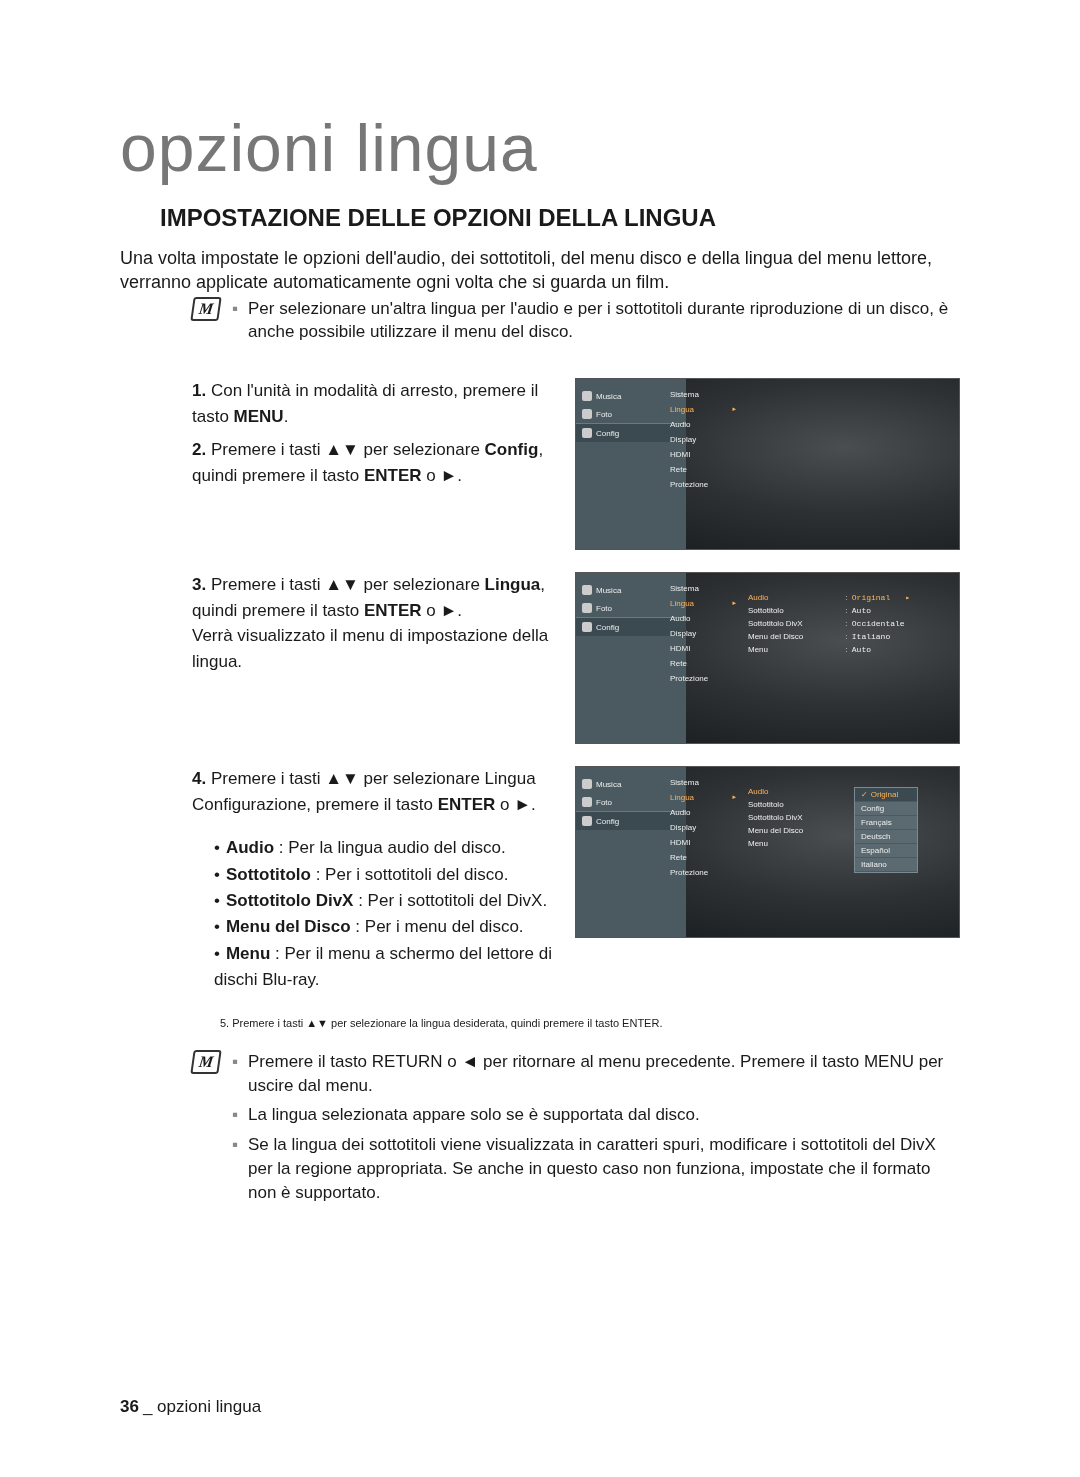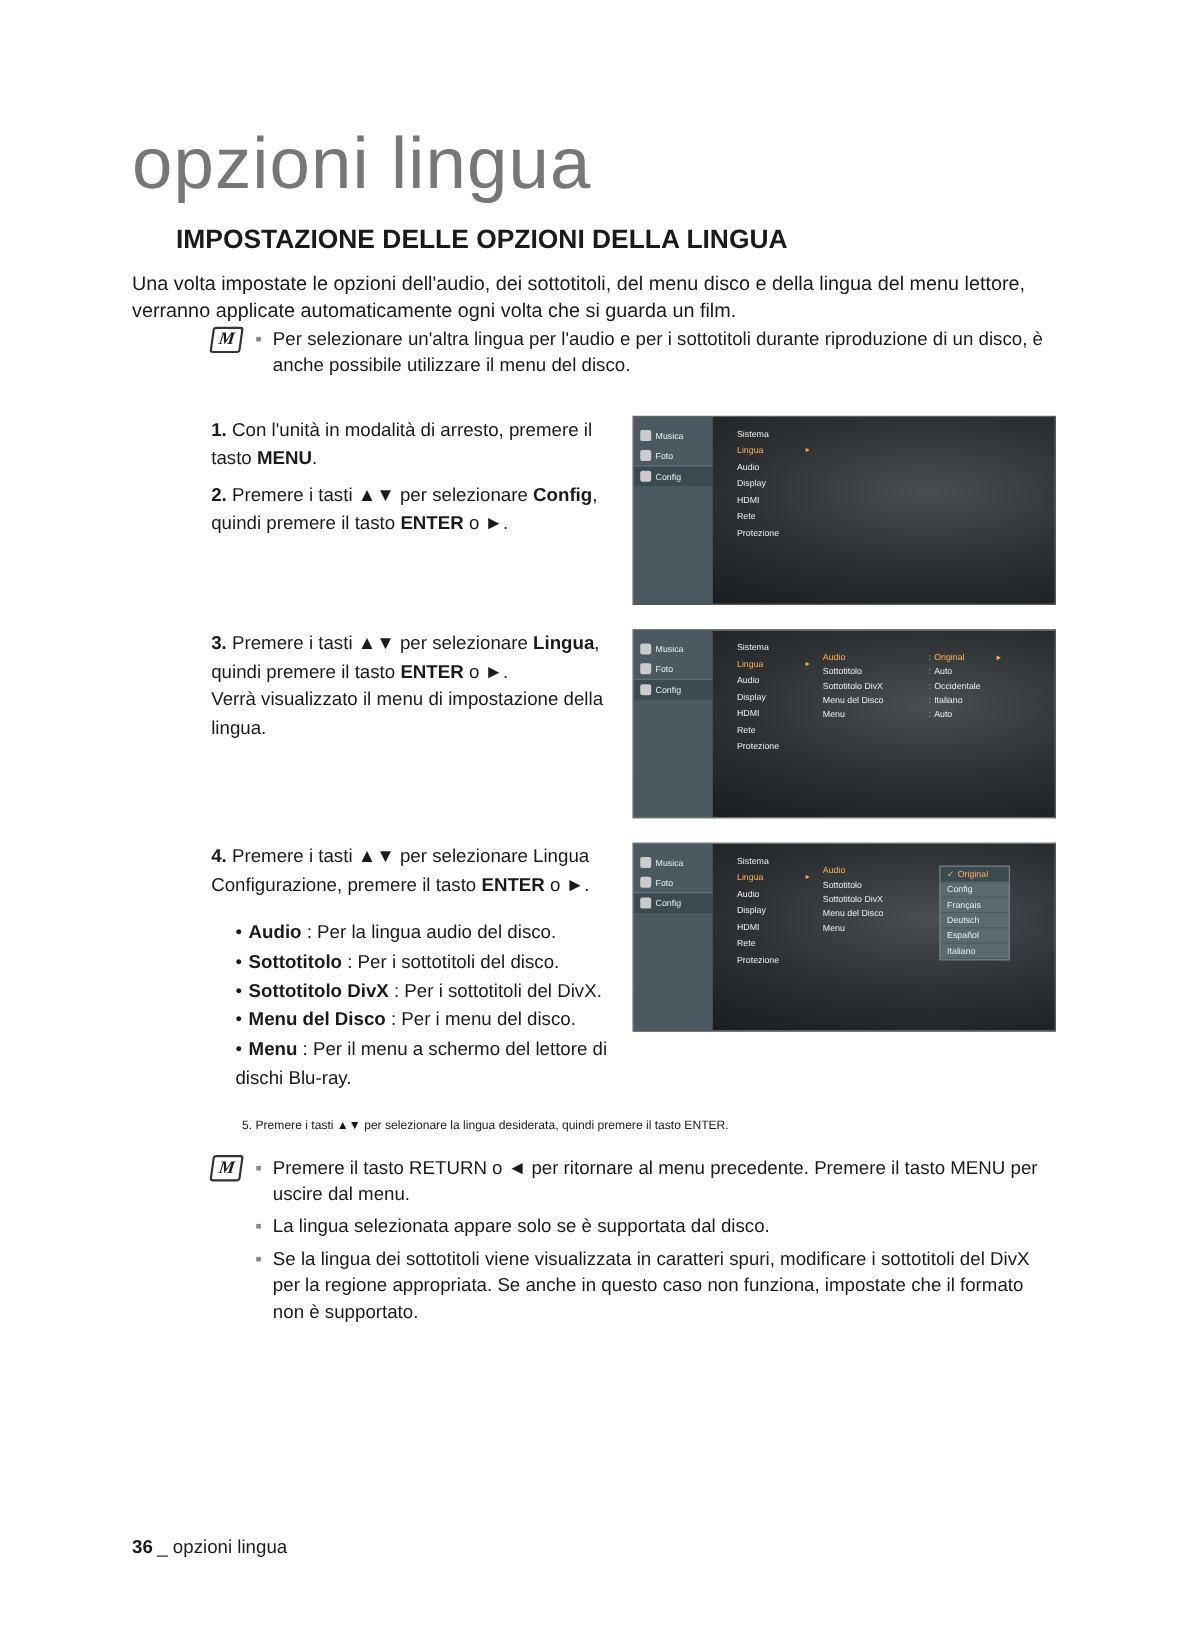--- a/index.html
+++ b/index.html
@@ -104,21 +104,21 @@
     background: radial-gradient(ellipse at 70% 40%, #4b4e50 0%, #2e3133 45%, #1a1d1f 90%);
     border: 1px solid #555;
     position: relative;
     font-size: 8px;
     color: #eee;
     overflow: hidden;
   }
   .sc-left {
     position: absolute;
     left: 0; top: 0;
-    width: 72px; height: 100%;
+    width: 110px; height: 100%;
     background: #4a5a60;
     padding-top: 8px;
   }
   .sc-left-row {
     display: flex;
     align-items: center;
     gap: 4px;
     padding: 4px 6px;
     font-size: 8px;
   }
@@ -153,20 +153,21 @@
   }
   .sc-col3 .it {
     padding: 2px 6px;
     font-size: 8px;
   }
   .sc-col3 .it.sel { color: #ffb25a; }
   .sc-col4 {
     position: absolute;
     left: 266px; top: 18px;
     width: 70px;
+    font-family: Liberation Mono, monospace;
   }
   .sc-col4 .it {
     padding: 2px 2px;
     font-size: 8px;
   }
   .sc-col4 .it .colon { color: #aaa; margin-right: 3px; }
   .sc-col4 .it.sel { color: #ffb25a; }
   .sc-dropdown {
     position: absolute;
     left: 278px; top: 20px;

